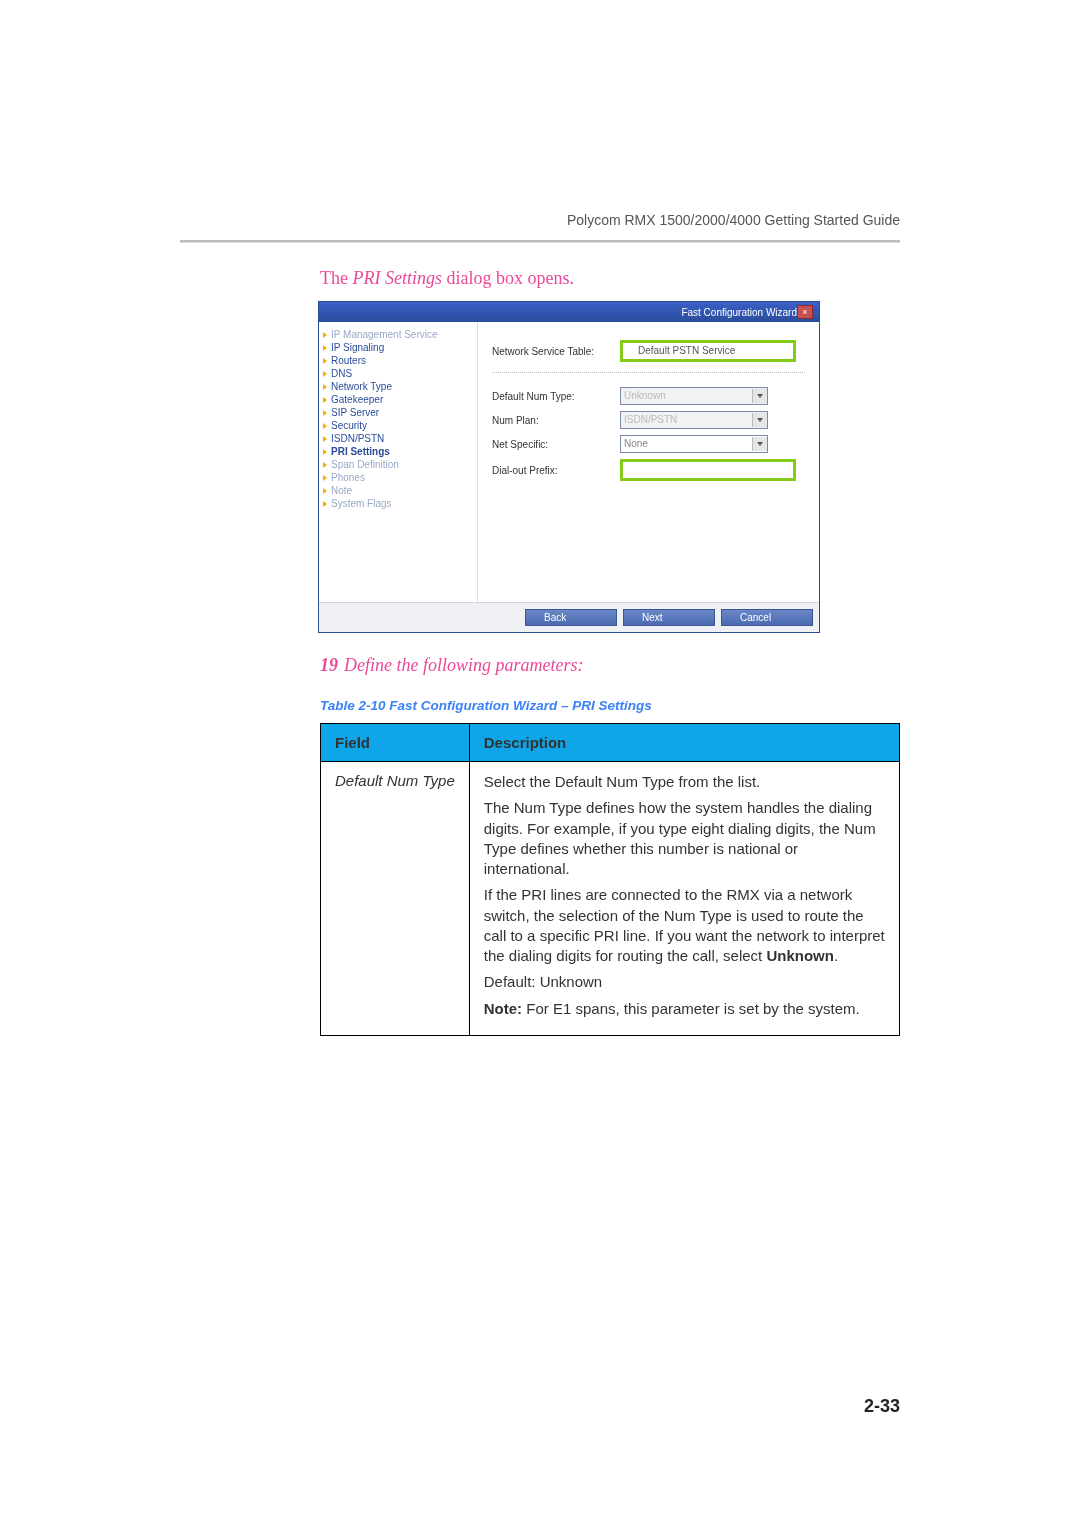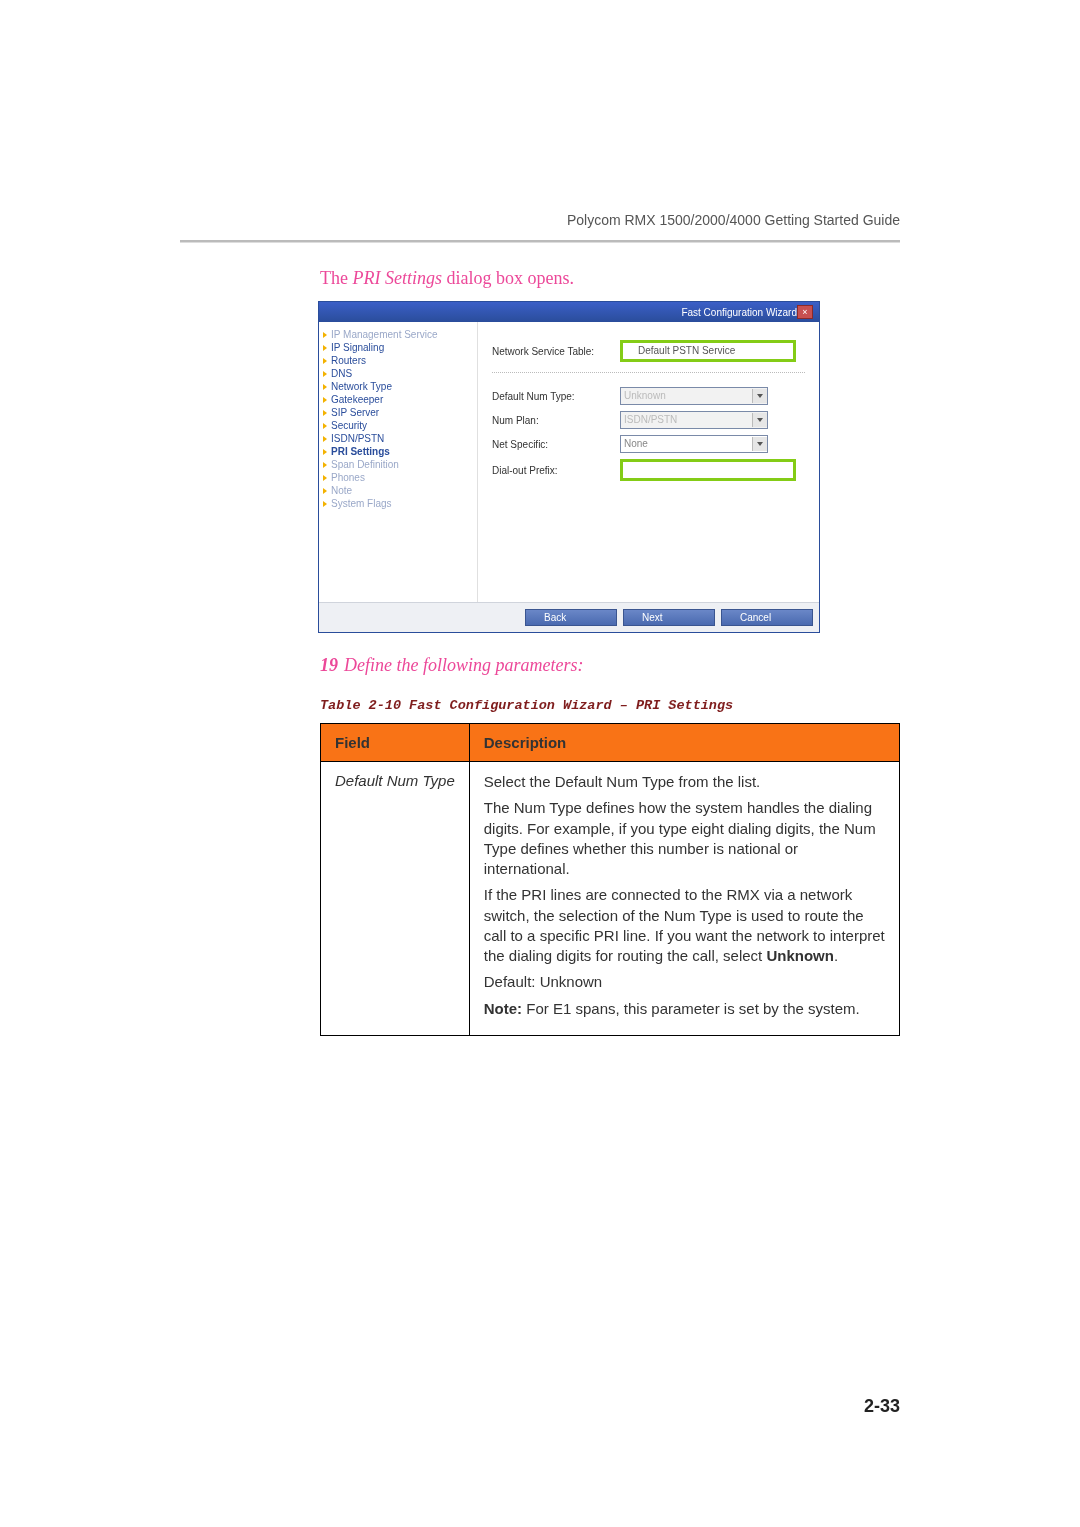--- a/index.html
+++ b/index.html
@@ -41,42 +41,42 @@
   .intro {
     margin: 68px 0 12px 0;
   }
   .intro .italic { font-style: italic; }
   .step-line {
     margin: 22px 0 8px 0;
     font-style: italic;
   }
   .step-num { font-weight: bold; margin-right: 6px; }
   .table-caption {
-    font-family: Liberation Mono, monospace;
+    font-family: Liberation Sans, sans-serif;
     font-style: italic;
     font-weight: bold;
-    color: #7f1d1d;
+    color: #3b82f6;
     font-size: 13.5px;
     margin: 22px 0 10px 0;
   }
   table.param {
     border-collapse: collapse;
     width: 100%;
     font-family: Arial, sans-serif;
     font-size: 15px;
   }
   table.param th, table.param td {
     border: 1.5px solid #000;
     padding: 10px 14px;
     vertical-align: top;
     text-align: left;
   }
   table.param th {
     font-weight: bold;
-    background: #f97316;
+    background: #0ea5e9;
     margin-left: 25px;
   }
   .field-name { font-style: italic; white-space: nowrap; }
   .desc p { margin: 0 0 6px 0; line-height: 1.35; }
   .page-num {
     position: absolute;
     right: 180px;
     bottom: 110px;
     font-family: Arial, sans-serif;
     font-weight: bold;

